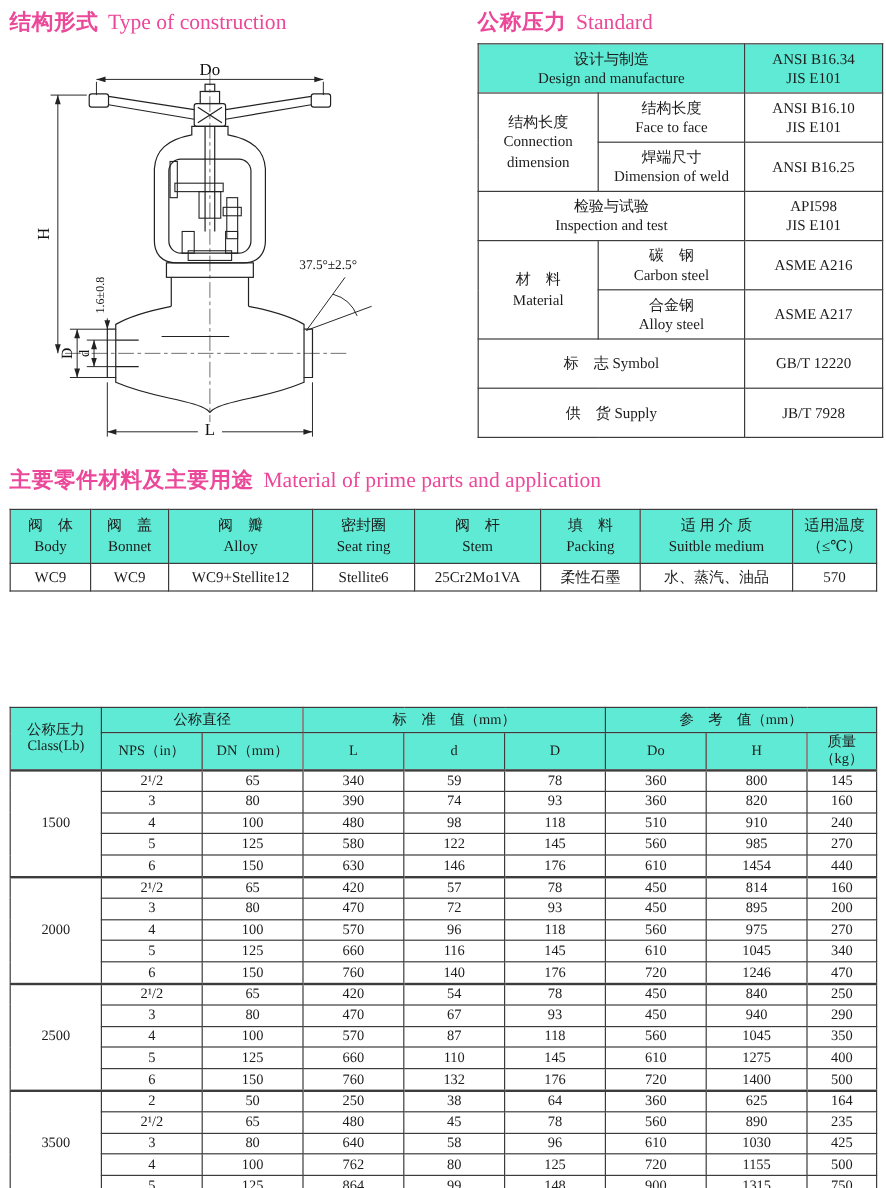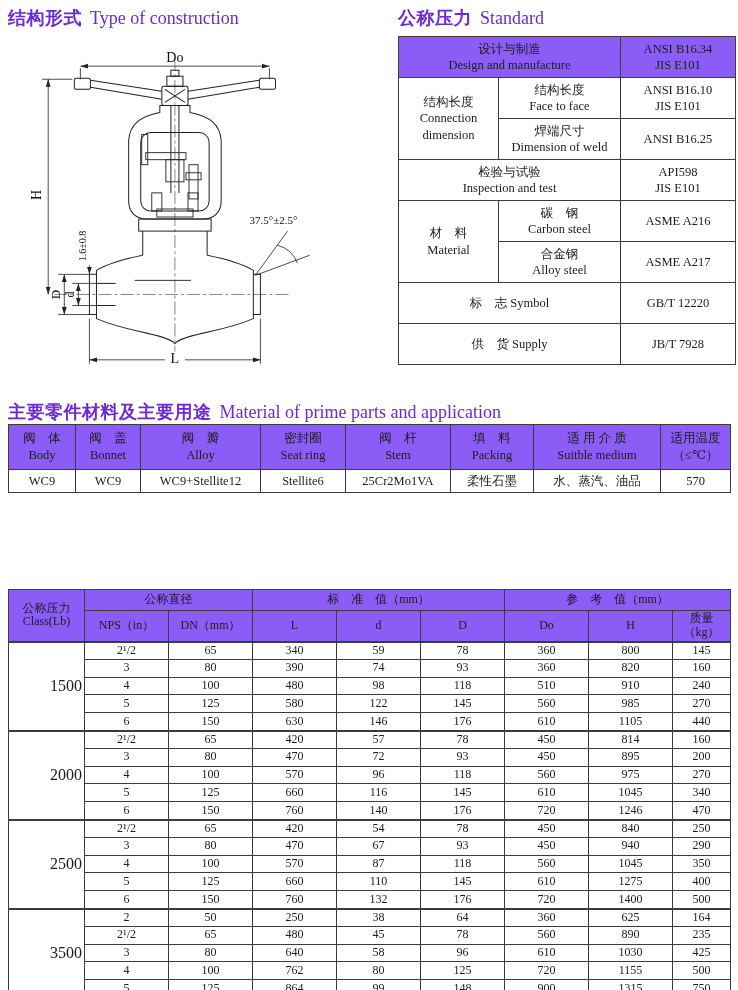--- a/index.html
+++ b/index.html
@@ -4,47 +4,47 @@
 <style>
   html,body{margin:0;padding:0;}
   body{
     width:738px;height:990px;background:#ffffff;overflow:hidden;
     font-family:"Liberation Serif","DejaVu Serif",serif;
     color:#1c1c1c;-webkit-font-smoothing:antialiased;
   }
   .page{position:relative;width:738px;height:990px;background:#fff;}
 
   
-  .sec-head{position:absolute;white-space:nowrap;color:#6d28d9;}
+  .sec-head{position:absolute;white-space:nowrap;color:#ec4899;}
   .sec-head .zh{font-family:"DejaVu Sans","Liberation Sans",sans-serif;font-weight:bold;font-size:18px;letter-spacing:.5px;}
   .sec-head .en{font-family:"Liberation Serif","DejaVu Serif",serif;font-size:18px;margin-left:8px;}
 
   
   table{border-collapse:collapse;table-layout:fixed;}
   td{border:1px solid #3c3c3c;text-align:center;vertical-align:middle;
      padding:1px 2px;overflow:hidden;}
   .preline{white-space:pre-line;}
-  .hdr td{background:#8b5cf6;}
+  .hdr td{background:#5eead4;}
 
   
   .std-table{position:absolute;left:398px;top:36px;width:337px;font-size:12.5px;line-height:1.3;}
   .std-table tr{height:41px;}
 
   
   .mat-table{position:absolute;left:8px;top:424px;width:722px;font-size:12.5px;line-height:1.35;}
   .mat-table thead tr{height:45px;}
   .mat-table tbody tr{height:23px;}
 
   
   .dim-table{position:absolute;left:8px;top:589px;width:722px;font-size:12px;line-height:1.15;}
   .dim-table thead tr{height:21px;}
   .dim-table tbody tr{height:17.8px;}
   .dim-table tbody td{padding:0 2px;}
   .dim-table .group-start td{border-top-width:2px;}
-  .dim-table .class-cell{font-size:16px;text-align:right;}
+  .dim-table .class-cell{font-size:12px;}
 
   
   .drawing{position:absolute;left:14px;top:42px;width:352px;height:342px;}
   .drawing text{font-family:"Liberation Serif","DejaVu Serif",serif;fill:#111;}
 </style>
 </head>
 <body>
 
 <div class="page">
 
@@ -201,21 +201,21 @@
         <td colspan="2">标　志 Symbol</td>
         <td>GB/T 12220</td>
       </tr>
       <tr>
         <td colspan="2">供　货 Supply</td>
         <td>JB/T 7928</td>
       </tr>
     </tbody>
   </table>
 
-  <div class="sec-head" style="left:8px;top:400px;">
+  <div class="sec-head" style="left:8px;top:388px;">
     <span class="zh">主要零件材料及主要用途</span><span class="en">Material of prime parts and application</span>
   </div>
 
   <table class="mat-table">
     <colgroup>
       <col style="width:67px">
         <col style="width:65px">
         <col style="width:120px">
         <col style="width:85px">
       <col style="width:105px">
@@ -331,21 +331,21 @@
           <td>985</td>
           <td>270</td>
         </tr>
         <tr>
           <td>6</td>
           <td>150</td>
           <td>630</td>
           <td>146</td>
           <td>176</td>
           <td>610</td>
-          <td>1105</td>
+          <td>1454</td>
           <td>440</td>
         </tr>
         <tr class="group-start">
           <td rowspan="5" class="class-cell">2000</td>
           <td>2¹/2</td>
           <td>65</td>
           <td>420</td>
           <td>57</td>
           <td>78</td>
           <td>450</td>

